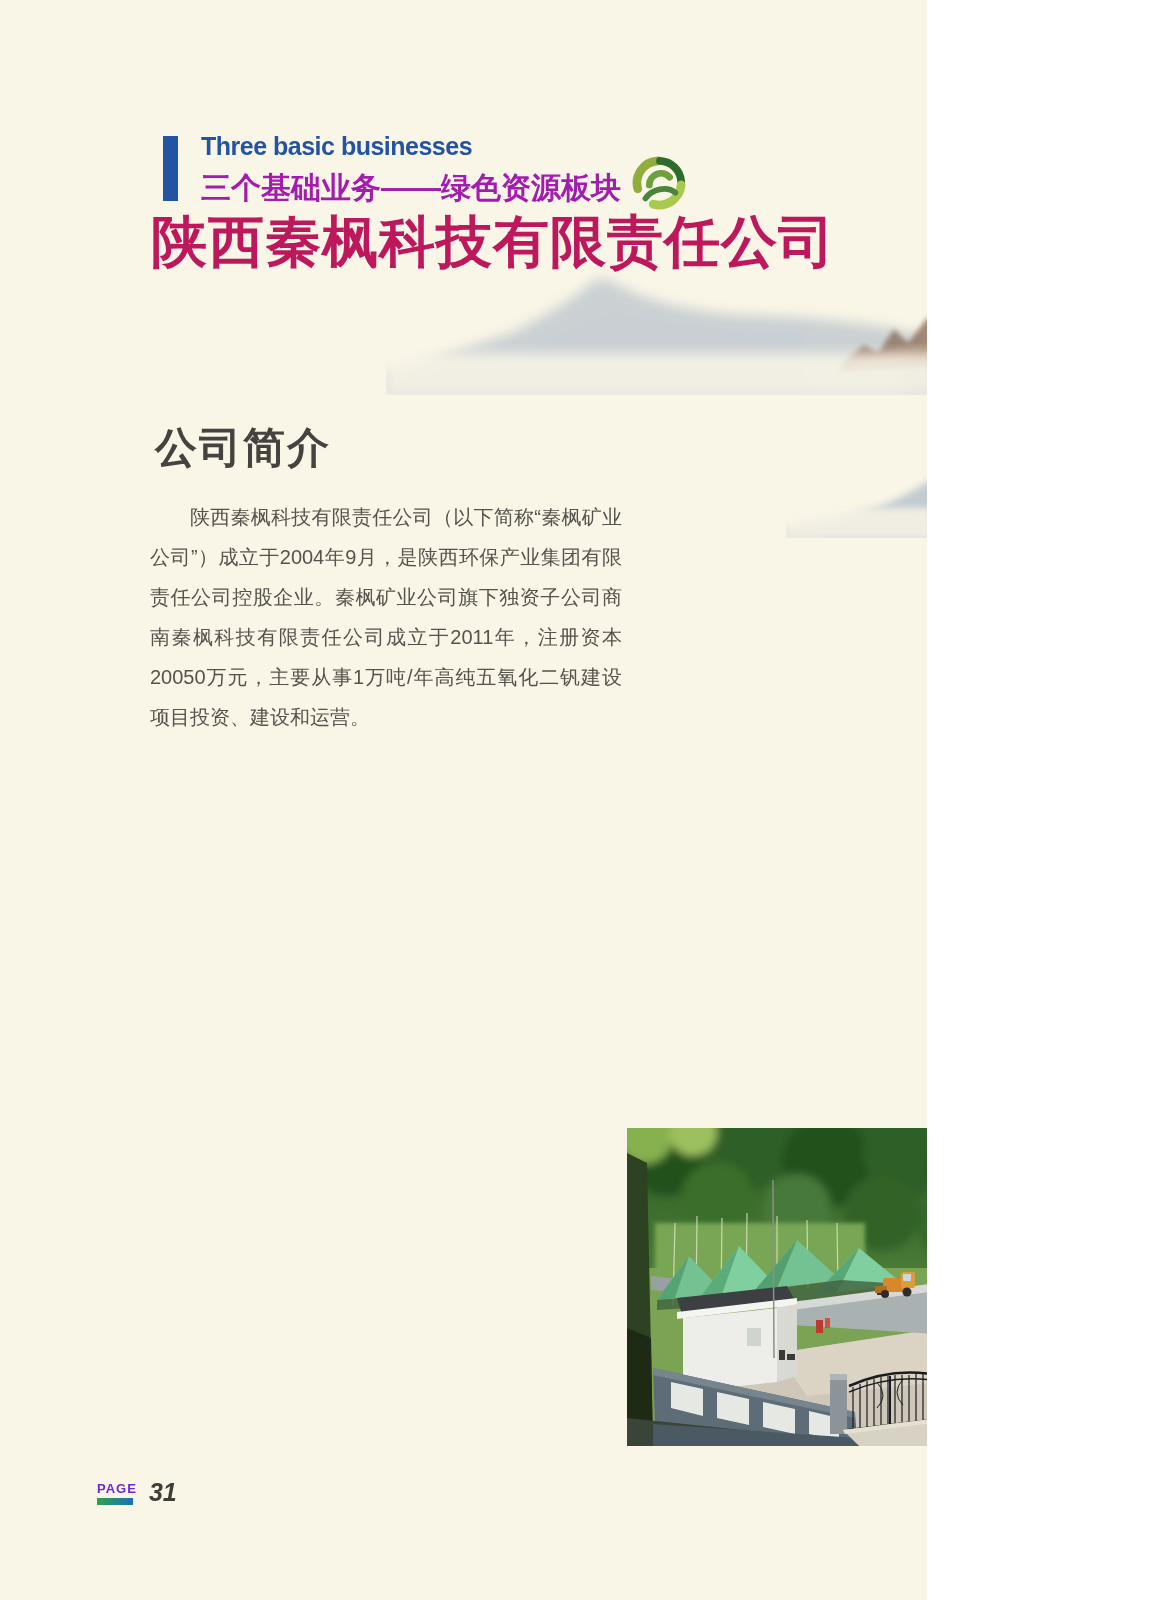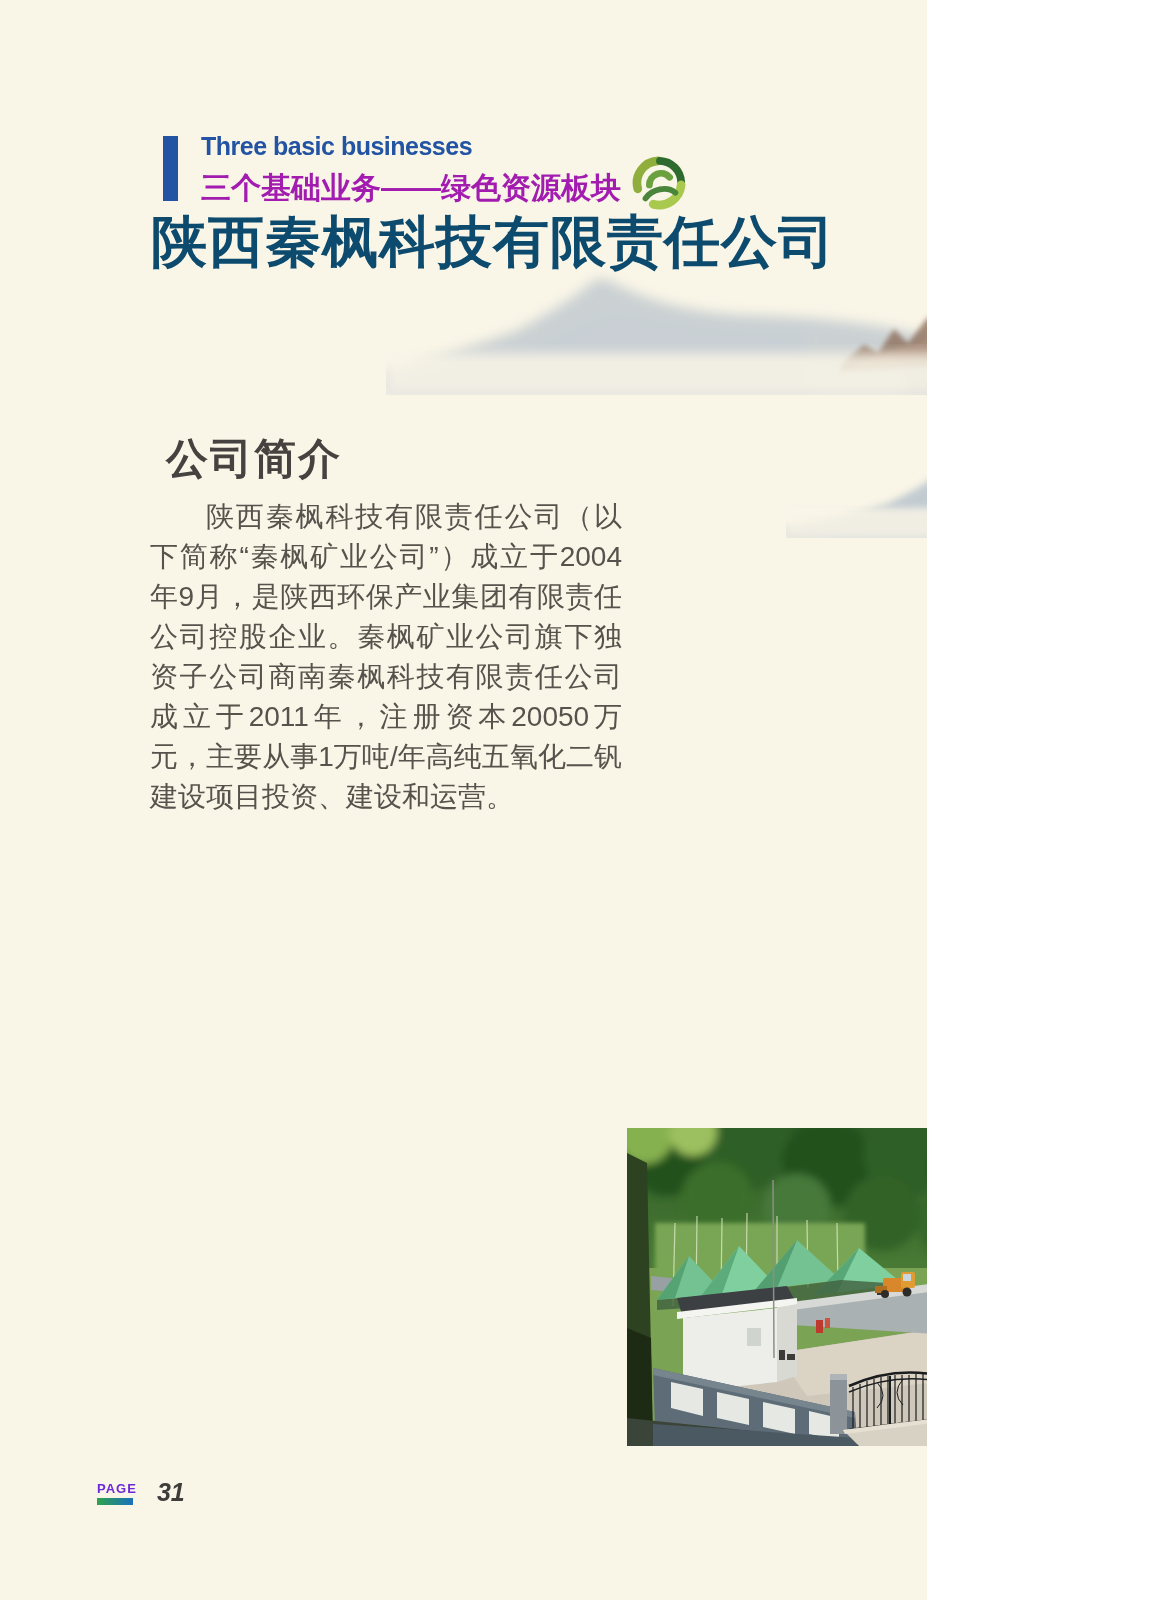--- a/index.html
+++ b/index.html
@@ -17,50 +17,50 @@
   .header-en {
     color:#2254a3; font-weight:700; font-size:25px; line-height:1.05;
     letter-spacing:-0.5px;
   }
   .header-cn-row { display:flex; align-items:center; gap:10px; margin-top:5px; }
   .header-cn { color:#a21caf; font-weight:700; font-size:30px; line-height:1.1; }
   .logo { width:56px; height:54px; margin-top:-8px; }
   
   .main-title {
     position:absolute; left:151px; top:205px; margin:0;
-    font-size:56px; font-weight:600; color:#0c4a6e; letter-spacing:1px;
+    font-size:56px; font-weight:600; color:#be185d; letter-spacing:1px;
     white-space:nowrap;
   }
   
   .mountains-1 { position:absolute; left:386px; top:253px; width:694px; height:142px; }
   .mountains-2 { position:absolute; left:786px; top:430px; width:304px; height:108px; }
   
   .section-heading {
-    position:absolute; left:151px; top:416px; margin:15px;
+    position:absolute; left:151px; top:416px; margin:4px;
     font-size:42px; font-weight:700; color:#45423f; letter-spacing:2px;
   }
   .body-text {
     position:absolute; left:150px; top:497px; width:472px;
-    font-size:28px; line-height:40px; color:#56524c;
+    font-size:20px; line-height:40px; color:#56524c;
     text-align:justify;
   }
   .body-text p { margin:0 0 5px 0; text-indent:2em; }
   
   .photo { position:absolute; left:627px; top:1128px; width:392px; height:318px; }
   .photo svg { display:block; width:100%; height:100%; }
   
   .footer { position:absolute; left:97px; top:1482px; display:flex; align-items:flex-start; }
   .footer-page-label {
     font-size:13px; font-weight:700; color:#6d28d9; letter-spacing:1px; line-height:1;
   }
   .footer-bar { width:36px; height:7px; margin-top:3px;
     background:linear-gradient(90deg,#2fa24c,#1a70bd); }
   .footer-num {
     font-size:25px; font-weight:700; font-style:italic; color:#3e3d3c;
-    margin-left:20px; margin-top:-2px; line-height:1;
+    margin-left:12px; margin-top:-2px; line-height:1;
   }
 </style>
 </head>
 <body>
 
 <div class="page">
 
   <svg class="mountains-1" viewBox="0 0 694 142">
     <defs>
       <filter id="m1soft" x="-20%" y="-20%" width="140%" height="140%">

